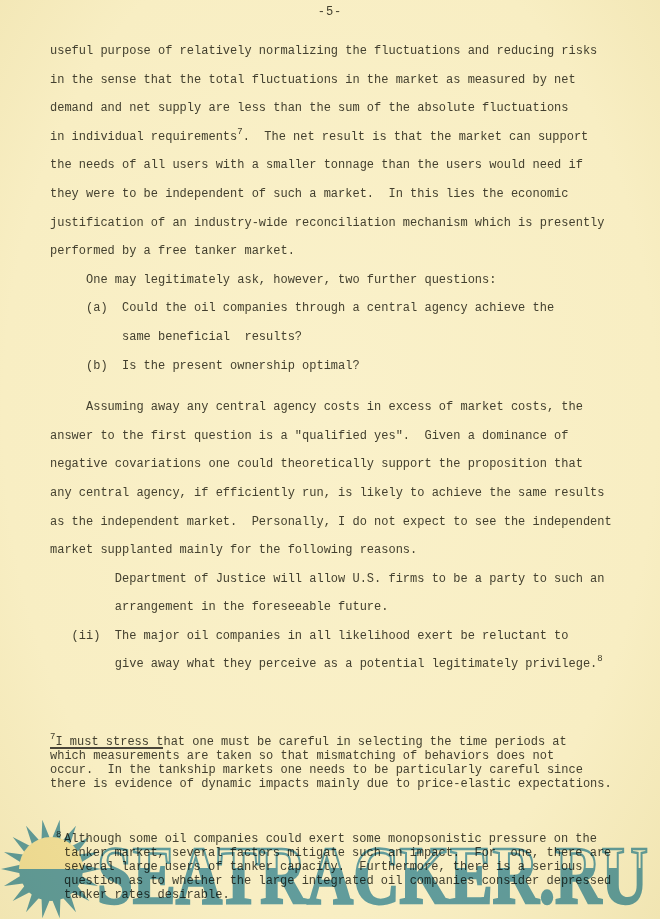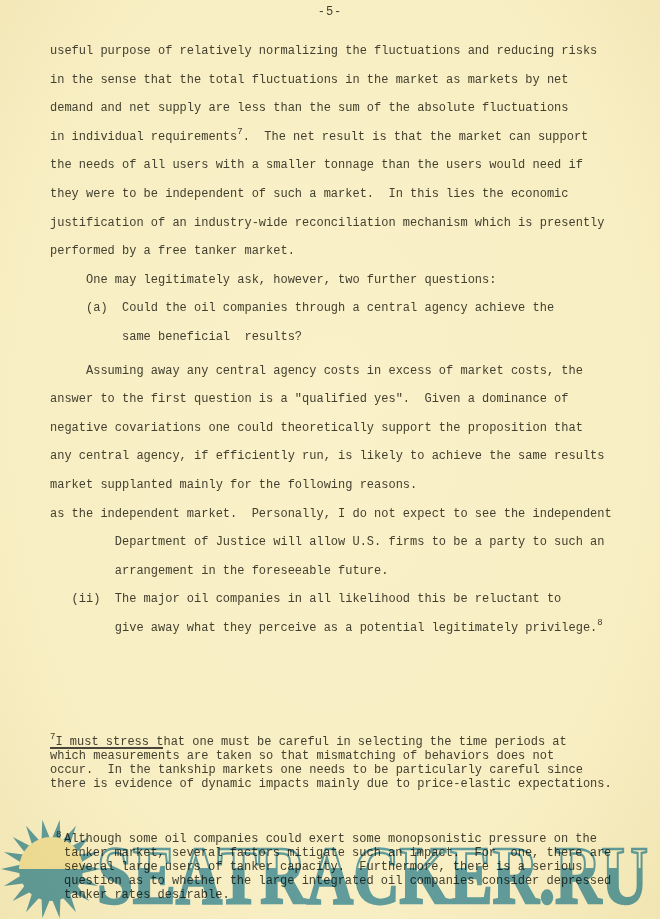--- a/index.html
+++ b/index.html
@@ -13,21 +13,21 @@
     color:#43402f;
     font-size:12px;
   }
   .pageno{
     position:absolute;top:5px;left:0;right:0;
     text-align:center;letter-spacing:1px;
   }
   .body-text{position:absolute;left:50px;top:37px;width:585px;}
   .tline{white-space:pre;}
   .body-text .tline{height:28.6px;line-height:28.6px;}
-  .tline.gap{margin-top:5px;}
+  .tline.gap{margin-top:13px;}
   .sup{font-size:9px;position:relative;top:-6px;}
   .fnrule{position:absolute;left:50px;top:747px;width:113px;height:2px;background:#4a4639;}
   .footnote{position:absolute;}
   .footnote .tline{height:14.1px;line-height:14.1px;}
   .fn7{left:50px;top:735px;width:590px;}
   .fn8{left:64px;top:832px;width:580px;}
   .fn8 .sup{position:absolute;left:-8px;top:-4px;}
   .watermark{
     position:absolute;left:0;top:789px;
     mix-blend-mode:multiply;opacity:.92;
@@ -44,39 +44,40 @@
 </style>
 </head>
 <body>
 
 <div class="page">
 
   <div class="pageno">-5-</div>
 
   <div class="body-text" id="body-lines">
       <div class="tline"><span>useful purpose of relatively normalizing the fluctuations and reducing risks</span></div>
-      <div class="tline"><span>in the sense that the total fluctuations in the market as markets by net</span></div>
+      <div class="tline"><span>in the sense that the total fluctuations in the market as measured by net</span></div>
       <div class="tline"><span>demand and net supply are less than the sum of the absolute fluctuations</span></div>
       <div class="tline"><span>in individual requirements</span><span class="sup">7</span><span>.  The net result is that the market can support</span></div>
       <div class="tline"><span>the needs of all users with a smaller tonnage than the users would need if</span></div>
       <div class="tline"><span>they were to be independent of such a market.  In this lies the economic</span></div>
       <div class="tline"><span>justification of an industry-wide reconciliation mechanism which is presently</span></div>
       <div class="tline"><span>performed by a free tanker market.</span></div>
       <div class="tline"><span>     One may legitimately ask, however, two further questions:</span></div>
       <div class="tline"><span>     (a)  Could the oil companies through a central agency achieve the</span></div>
       <div class="tline"><span>          same beneficial  results?</span></div>
+      <div class="tline"><span>     (b)  Is the present ownership optimal?</span></div>
       <div class="tline gap"><span>     Assuming away any central agency costs in excess of market costs, the</span></div>
       <div class="tline"><span>answer to the first question is a "qualified yes".  Given a dominance of</span></div>
       <div class="tline"><span>negative covariations one could theoretically support the proposition that</span></div>
       <div class="tline"><span>any central agency, if efficiently run, is likely to achieve the same results</span></div>
+      <div class="tline"><span>as the independent market.  Personally, I do not expect to see the independent</span></div>
       <div class="tline"><span>market supplanted mainly for the following reasons.</span></div>
-      <div class="tline"><span>as the independent market.  Personally, I do not expect to see the independent</span></div>
       <div class="tline"><span>         Department of Justice will allow U.S. firms to be a party to such an</span></div>
       <div class="tline"><span>         arrangement in the foreseeable future.</span></div>
-      <div class="tline"><span>   (ii)  The major oil companies in all likelihood this be reluctant to</span></div>
+      <div class="tline"><span>   (ii)  The major oil companies in all likelihood exert be reluctant to</span></div>
       <div class="tline"><span>         give away what they perceive as a potential legitimately privilege.</span><span class="sup">8</span></div>
     </div>
 
   <div class="fnrule"></div>
 
   <div class="footnote fn7" id="fn7">
       <div class="tline"><span class="sup">7</span><span>I must stress that one must be careful in selecting the time periods at</span></div>
       <div class="tline"><span>which measurements are taken so that mismatching of behaviors does not</span></div>
       <div class="tline"><span>occur.  In the tankship markets one needs to be particularly careful since</span></div>
       <div class="tline"><span>there is evidence of dynamic impacts mainly due to price-elastic expectations.</span></div>

